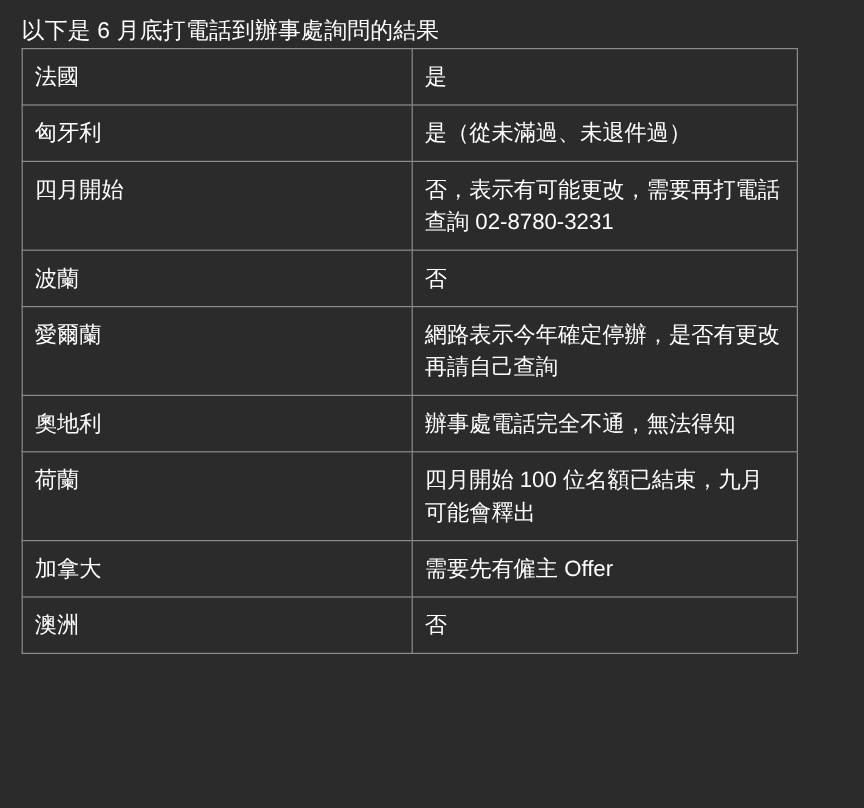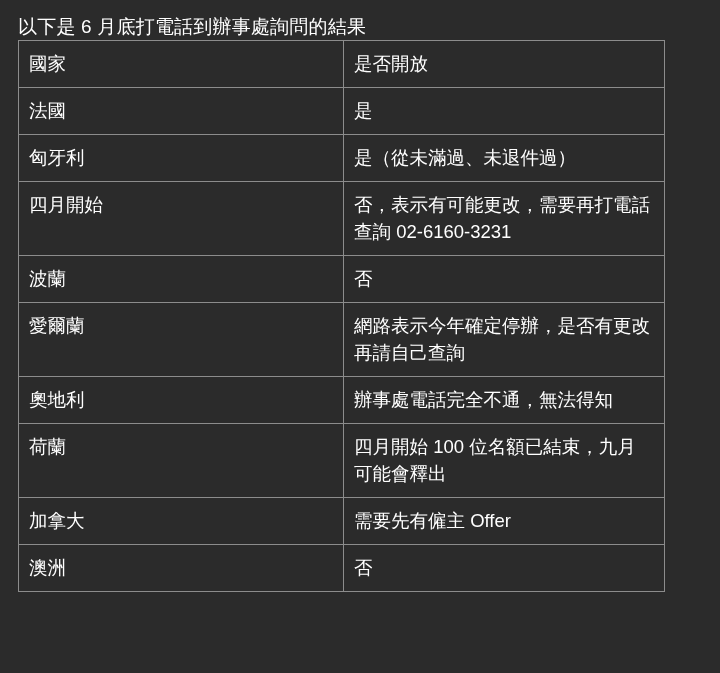--- a/index.html
+++ b/index.html
@@ -57,28 +57,20 @@
 <div class="page">
 
   <p class="intro">以下是 6 月底打電話到辦事處詢問的結果</p>
 
   <table class="info-table">
     <colgroup>
       <col class="col-country">
       <col class="col-status">
     </colgroup>
     <tbody>
-      <tr>
-        <td>
-          <span class="cell-text">國家</span>
-        </td>
-        <td>
-          <span class="cell-text">是否開放</span>
-        </td>
-      </tr>
 
       <tr>
         <td>
           <span class="cell-text">法國</span>
         </td>
         <td>
           <span class="cell-text">是</span>
         </td>
       </tr>
 
@@ -89,21 +81,21 @@
         <td>
           <span class="cell-text">是（從未滿過、未退件過）</span>
         </td>
       </tr>
 
       <tr>
         <td>
           <span class="cell-text">四月開始</span>
         </td>
         <td>
-          <span class="cell-text">否，表示有可能更改，需要再打電話查詢 02-6160-3231</span>
+          <span class="cell-text">否，表示有可能更改，需要再打電話查詢 02-8780-3231</span>
         </td>
       </tr>
 
       <tr>
         <td>
           <span class="cell-text">波蘭</span>
         </td>
         <td>
           <span class="cell-text">否</span>
         </td>

